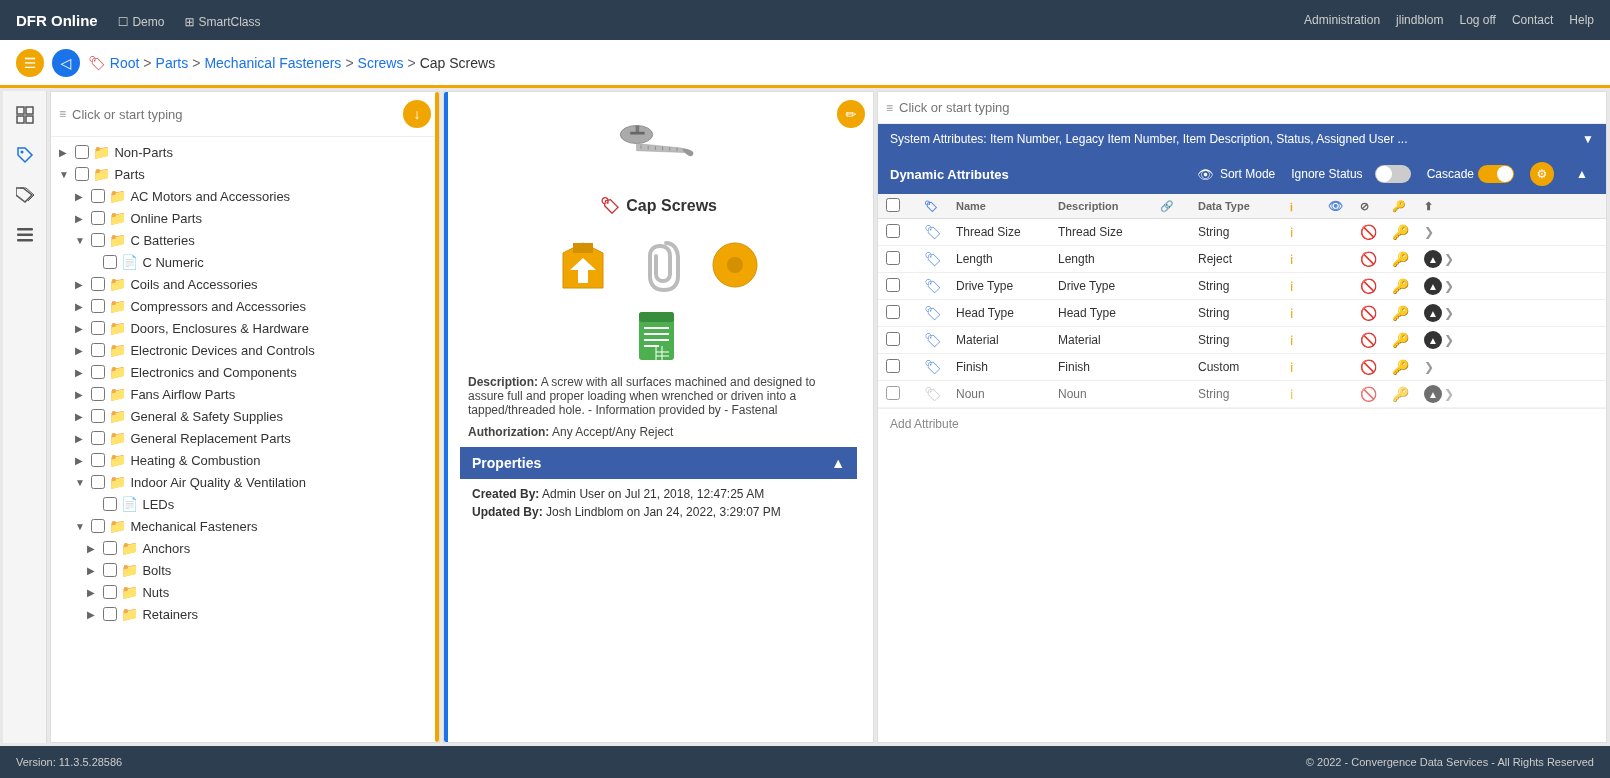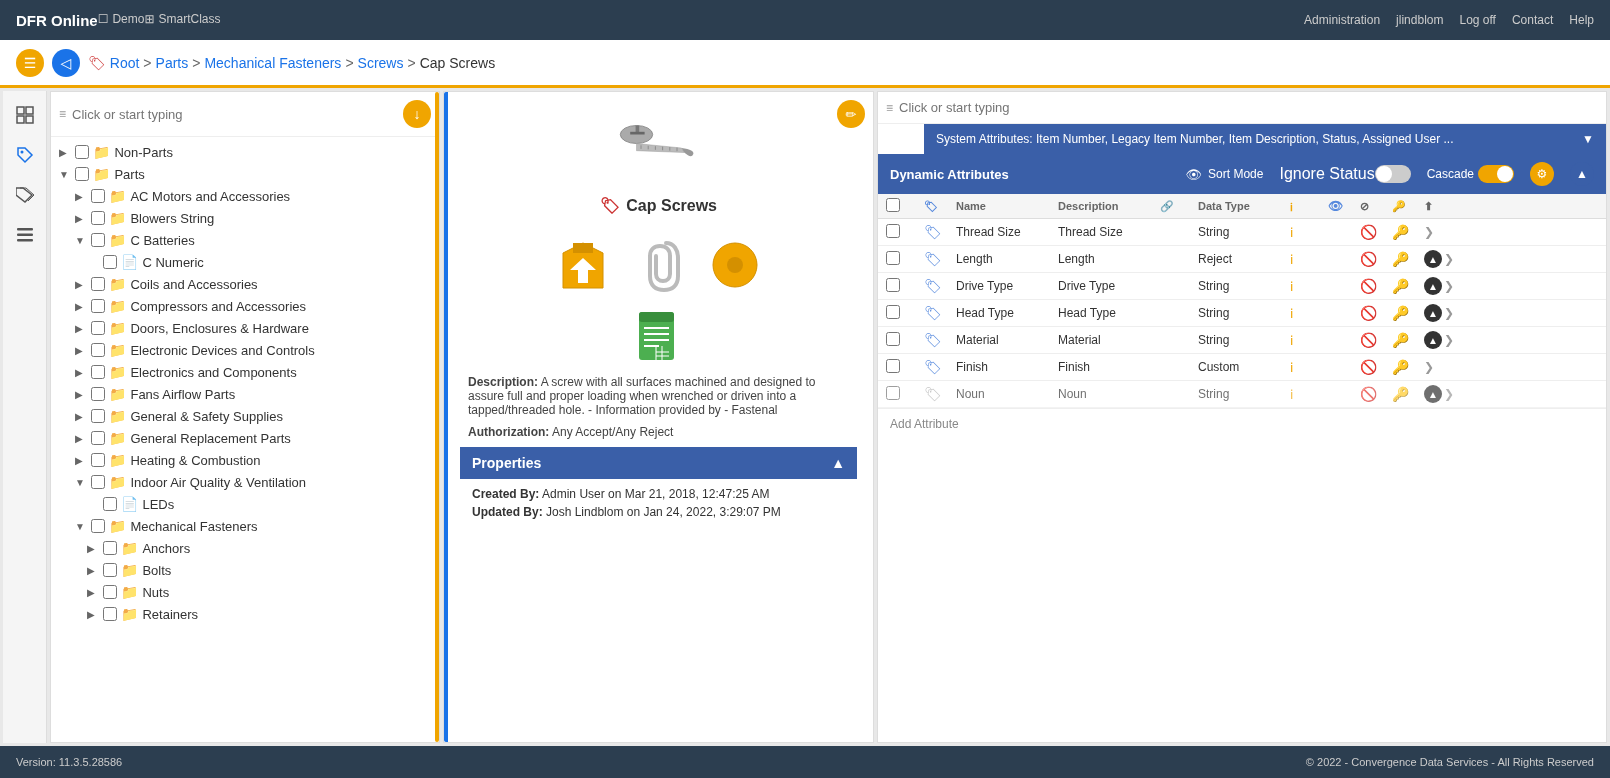--- a/index.html
+++ b/index.html
@@ -8,21 +8,21 @@
     
     .top-nav {
       background: #2c3e50;
       color: #fff;
       height: 40px;
       display: flex;
       align-items: center;
       padding: 0 16px;
       justify-content: space-between;
     }
-    .top-nav-left { display: flex; align-items: flex-start; }
+    .top-nav-left { display: flex; align-items: flex-end; gap: 20px; }
     .top-nav-brand { font-weight: bold; font-size: 15px; color: #fff; }
     .top-nav-link { color: #ccc; font-size: 12px; cursor: pointer; display: flex; align-items: center; gap: 4px; }
     .top-nav-right { display: flex; align-items: center; gap: 16px; }
     .top-nav-right span { color: #ccc; font-size: 12px; cursor: pointer; }
 
     
     .breadcrumb-bar {
       background: #fff;
       height: 48px;
       display: flex;
@@ -202,21 +202,20 @@
     }
     .sys-attrs-bar {
       background: #3a5fa8;
       color: #fff;
       padding: 8px 12px;
       display: flex;
       align-items: center;
       justify-content: space-between;
       font-size: 12px;
       cursor: pointer;
-      margin-left: 46px;
     }
     .dynamic-attrs-header {
       background: #3a5fa8;
       color: #fff;
       padding: 8px 12px;
       display: flex;
       align-items: center;
       gap: 16px;
       font-size: 13px;
       font-weight: bold;
@@ -414,21 +413,21 @@
         <span class="tree-chevron">▶</span>
         <input type="checkbox" class="tree-checkbox" style="">
         <span class="folder-icon folder-blue">📁</span>
         <span class="tree-label">AC Motors and Accessories</span>
       </div>
 
       <div class="tree-item tree-sub">
         <span class="tree-chevron">▶</span>
         <input type="checkbox" class="tree-checkbox" style="">
         <span class="folder-icon folder-blue">📁</span>
-        <span class="tree-label">Blowers String</span>
+        <span class="tree-label">Online Parts</span>
       </div>
 
       <div class="tree-item tree-sub">
         <span class="tree-chevron">▼</span>
         <input type="checkbox" class="tree-checkbox" style="">
         <span class="folder-icon folder-blue">📁</span>
         <span class="tree-label">C Batteries</span>
       </div>
 
       <div class="tree-item tree-sub2">
@@ -629,21 +628,21 @@
         <span>Any Accept/Any Reject</span>
       </div>
 
       <div class="properties-section">
         <span>Properties</span>
         <span>▲</span>
       </div>
       <div class="properties-content">
         <div class="prop-row">
           <span class="prop-label">Created By:</span>
-          <span>Admin User on Mar 21, 2018, 12:47:25 AM</span>
+          <span>Admin User on Jul 21, 2018, 12:47:25 AM</span>
         </div>
         <div class="prop-row">
           <span class="prop-label">Updated By:</span>
           <span>Josh Lindblom on Jan 24, 2022, 3:29:07 PM</span>
         </div>
       </div>
     </div>
 
     <div style="position:absolute; left:0; top:0; width:4px; height:100%; background:#1a73e8; border-radius:2px 0 0 2px;"></div>
   </div>
@@ -660,21 +659,21 @@
       <span>▼</span>
     </div>
 
     <div class="dynamic-attrs-header">
       <span>Dynamic Attributes</span>
       <div class="spacer"></div>
       <div class="sort-mode-label">
         <span style="font-size:13px; margin-right:2px;">👁</span>
         <span>Sort Mode</span>
       </div>
-      <div class="ignore-status-label" style="display:flex; align-items:center; gap:0; font-size:16px; font-weight:normal;">
+      <div class="ignore-status-label" style="display:flex; align-items:center; gap:12px; font-size:12px; font-weight:normal;">
         <span>Ignore Status</span>
         <div class="toggle-switch">
           <div class="toggle-knob left"></div>
         </div>
       </div>
       <div class="cascade-label" style="display:flex; align-items:center; gap:4px; font-size:12px; font-weight:normal;">
         <span>Cascade</span>
         <div class="toggle-switch orange">
           <div class="toggle-knob right"></div>
         </div>

